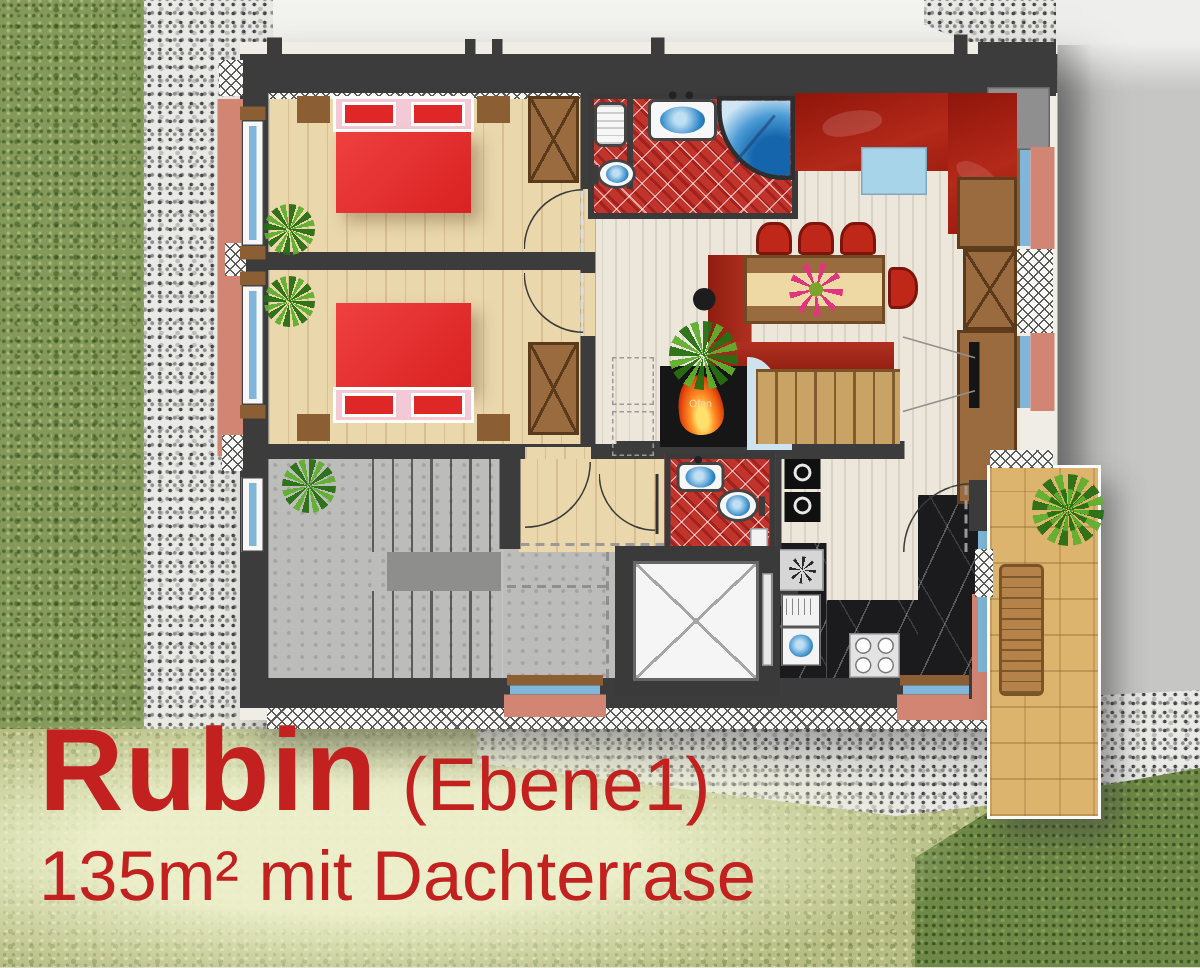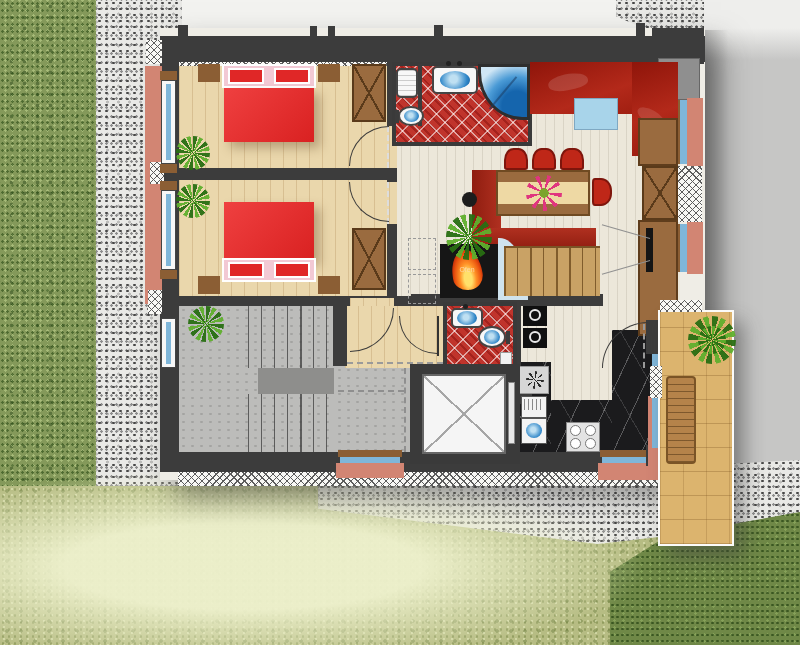--- a/index.html
+++ b/index.html
@@ -280,15 +280,19 @@
   <div class="abs" style="left:643px;top:324px;width:0;height:44px;border-left:2px dashed #999;"></div>
 
   <div class="abs terrace" style="left:658px;top:310px;width:76px;height:236px;border:2px solid #fbfbf9;box-sizing:border-box;box-shadow:10px 12px 18px rgba(60,60,60,.45);"></div>
   <div class="abs hatchx" style="left:660px;top:300px;width:42px;height:12px;"></div>
   <div class="abs hatchx" style="left:650px;top:366px;width:12px;height:32px;"></div>
   <div class="abs" style="left:666px;top:376px;width:30px;height:88px;background:#b5834a;border:2px solid #7a5426;box-sizing:border-box;border-radius:4px;background-image:repeating-linear-gradient(0deg,rgba(70,45,15,.5) 0 1px,transparent 1px 7px);"></div>
   <div class="abs plant" style="left:688px;top:316px;width:48px;height:48px;"></div>
   <div class="abs plant" style="left:698px;top:326px;width:28px;height:28px;transform:rotate(24deg);"></div>
 
   <div class="abs caption" style="left:26px;top:474px;width:600px;">
+    <div>
+      <span class="cap-title">Rubin</span><span class="cap-level">(Ebene1)</span>
+    </div>
+    <div class="cap-line2">135m² mit Dachterrase</div>
   </div>
 
 </div>
 
 </body></html>

